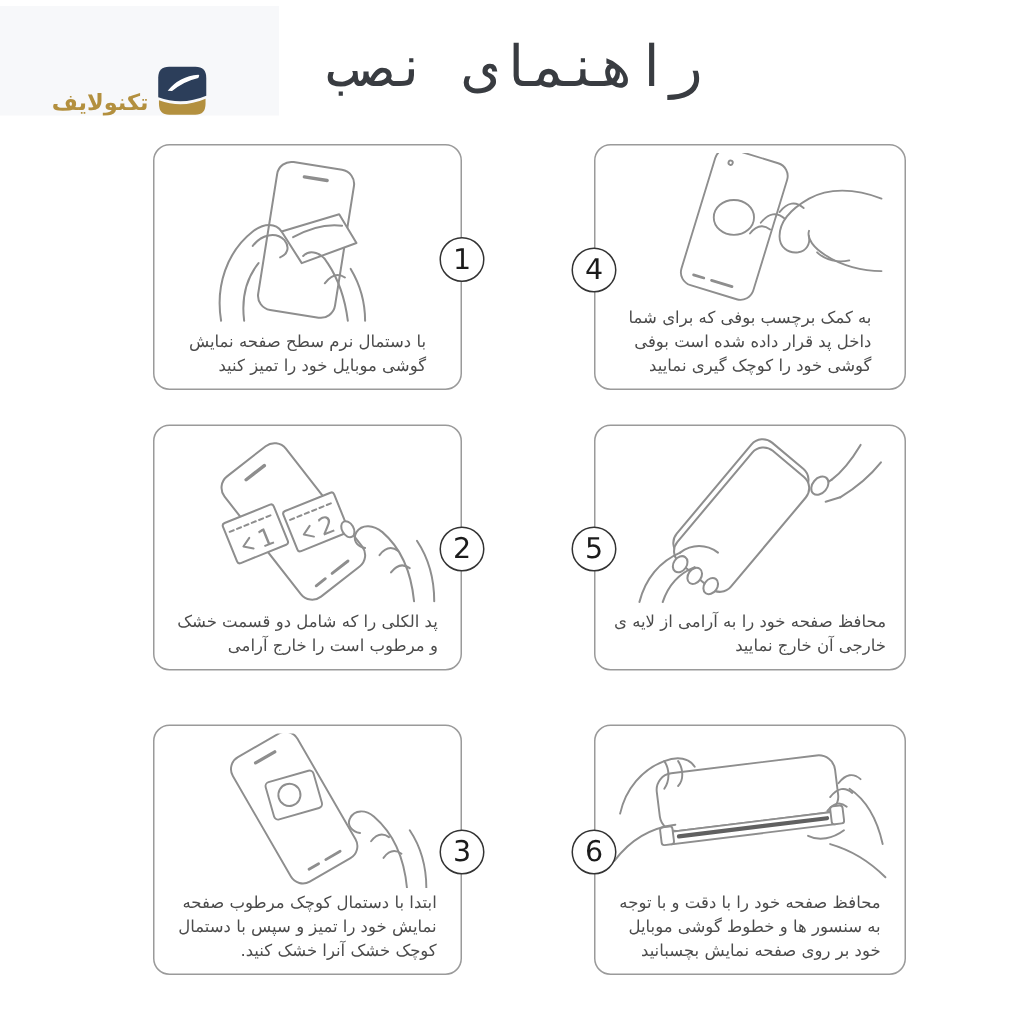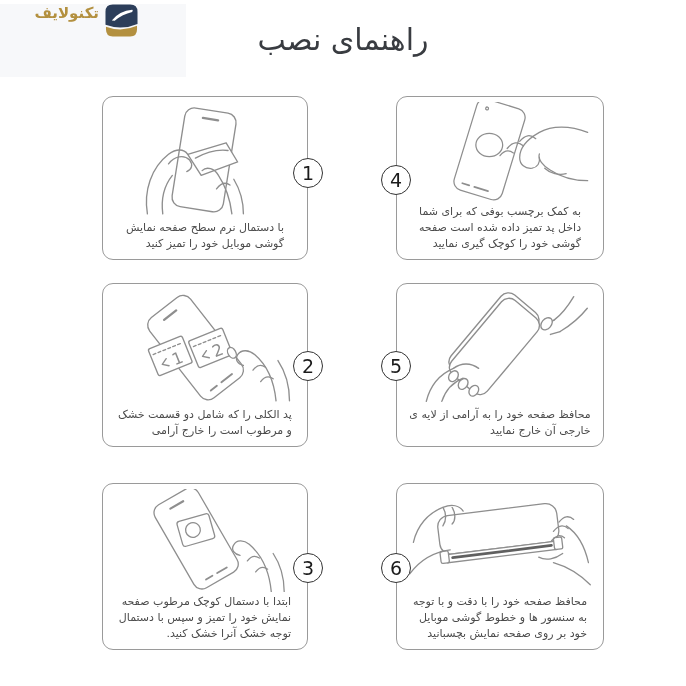--- a/index.html
+++ b/index.html
@@ -5,31 +5,31 @@
   html,body{margin:0;padding:0;}
   body{
     width:686px;height:686px;position:relative;overflow:hidden;
     background:#ffffff;
     font-family:"DejaVu Sans", sans-serif;
   }
   
   .logo-panel{
     position:absolute;left:0;top:4px;width:186px;height:73px;
     background:#f7f8fa;
-    display:flex;align-items:flex-start;justify-content:flex-end;
+    display:flex;align-items:flex-end;justify-content:flex-end;
     gap:6px;padding-right:48px;box-sizing:border-box;direction:ltr;
   }
   .brand-text{
     color:#b3903f;font-size:15px;font-weight:bold;direction:rtl;white-space:nowrap;
   }
   .logo-icon{display:block;}
   .page-title{
     position:absolute;top:22px;left:0;right:0;margin:0;
     text-align:center;direction:rtl;
-    font-size:30px;font-weight:400;color:#393c41;letter-spacing:0;
+    font-size:38px;font-weight:400;color:#393c41;letter-spacing:0;font-family:Liberation Mono, monospace;
   }
   
   .step-box{
     position:absolute;background:#fff;
     border:1.2px solid #9a9a9a;border-radius:11px;box-sizing:border-box;
     display:flex;flex-direction:column;align-items:center;
   }
   .art{
     flex:1 1 auto;min-height:0;width:100%;
     display:flex;align-items:center;justify-content:center;
@@ -146,21 +146,21 @@
         </g>
         <path d="M172 112 C170 90 162 72 148 60 C142 55 134 55 131 61 C128 66 132 71 138 72"></path>
         <path d="M146 78 q6 -8 13 -3 M155 90 q6 -8 13 -3"></path>
         <path d="M186 112 C186 96 182 82 174 70"></path>
       </g>
     </svg>
   </div>
   <div class="caption">
     <span>ابتدا با دستمال کوچک مرطوب صفحه</span><br>
     <span>نمایش خود را تمیز و سپس با دستمال</span><br>
-    <span>توجه خشک آنرا خشک کنید.</span>
+    <span>کوچک خشک آنرا خشک کنید.</span>
   </div>
 </div>
 
 <div class="step-box" style="left:396px;top:96px;width:208px;height:164px">
   <div class="num-badge badge-left" style="top:68px">
     <span>4</span>
   </div>
   <div class="art">
     <svg viewBox="0 0 200 112" preserveAspectRatio="xMidYMid meet">
       <g class="sketch">
@@ -174,21 +174,21 @@
         <path d="M122 44 q9 -11 18 -3"></path>
         <path d="M108 52 q9 -11 18 -3"></path>
         <path d="M100 60 q7 -9 15 -3"></path>
         <path d="M198 88 C184 88 168 84 156 76 C148 71 142 64 144 58"></path>
         <path d="M150 74 C156 80 166 82 174 80"></path>
       </g>
     </svg>
   </div>
   <div class="caption">
     <span>به کمک برچسب بوفی که برای شما</span><br>
-    <span>داخل پد تمیز داده شده است صفحه</span><br>
+    <span>داخل پد قرار داده شده است بوفی</span><br>
     <span>گوشی خود را کوچک گیری نمایید</span>
   </div>
 </div>
 
 <div class="step-box" style="left:396px;top:283px;width:208px;height:164px">
   <div class="num-badge badge-left" style="top:67px">
     <span>5</span>
   </div>
   <div class="art">
     <svg viewBox="0 0 200 112" preserveAspectRatio="xMidYMid meet">

